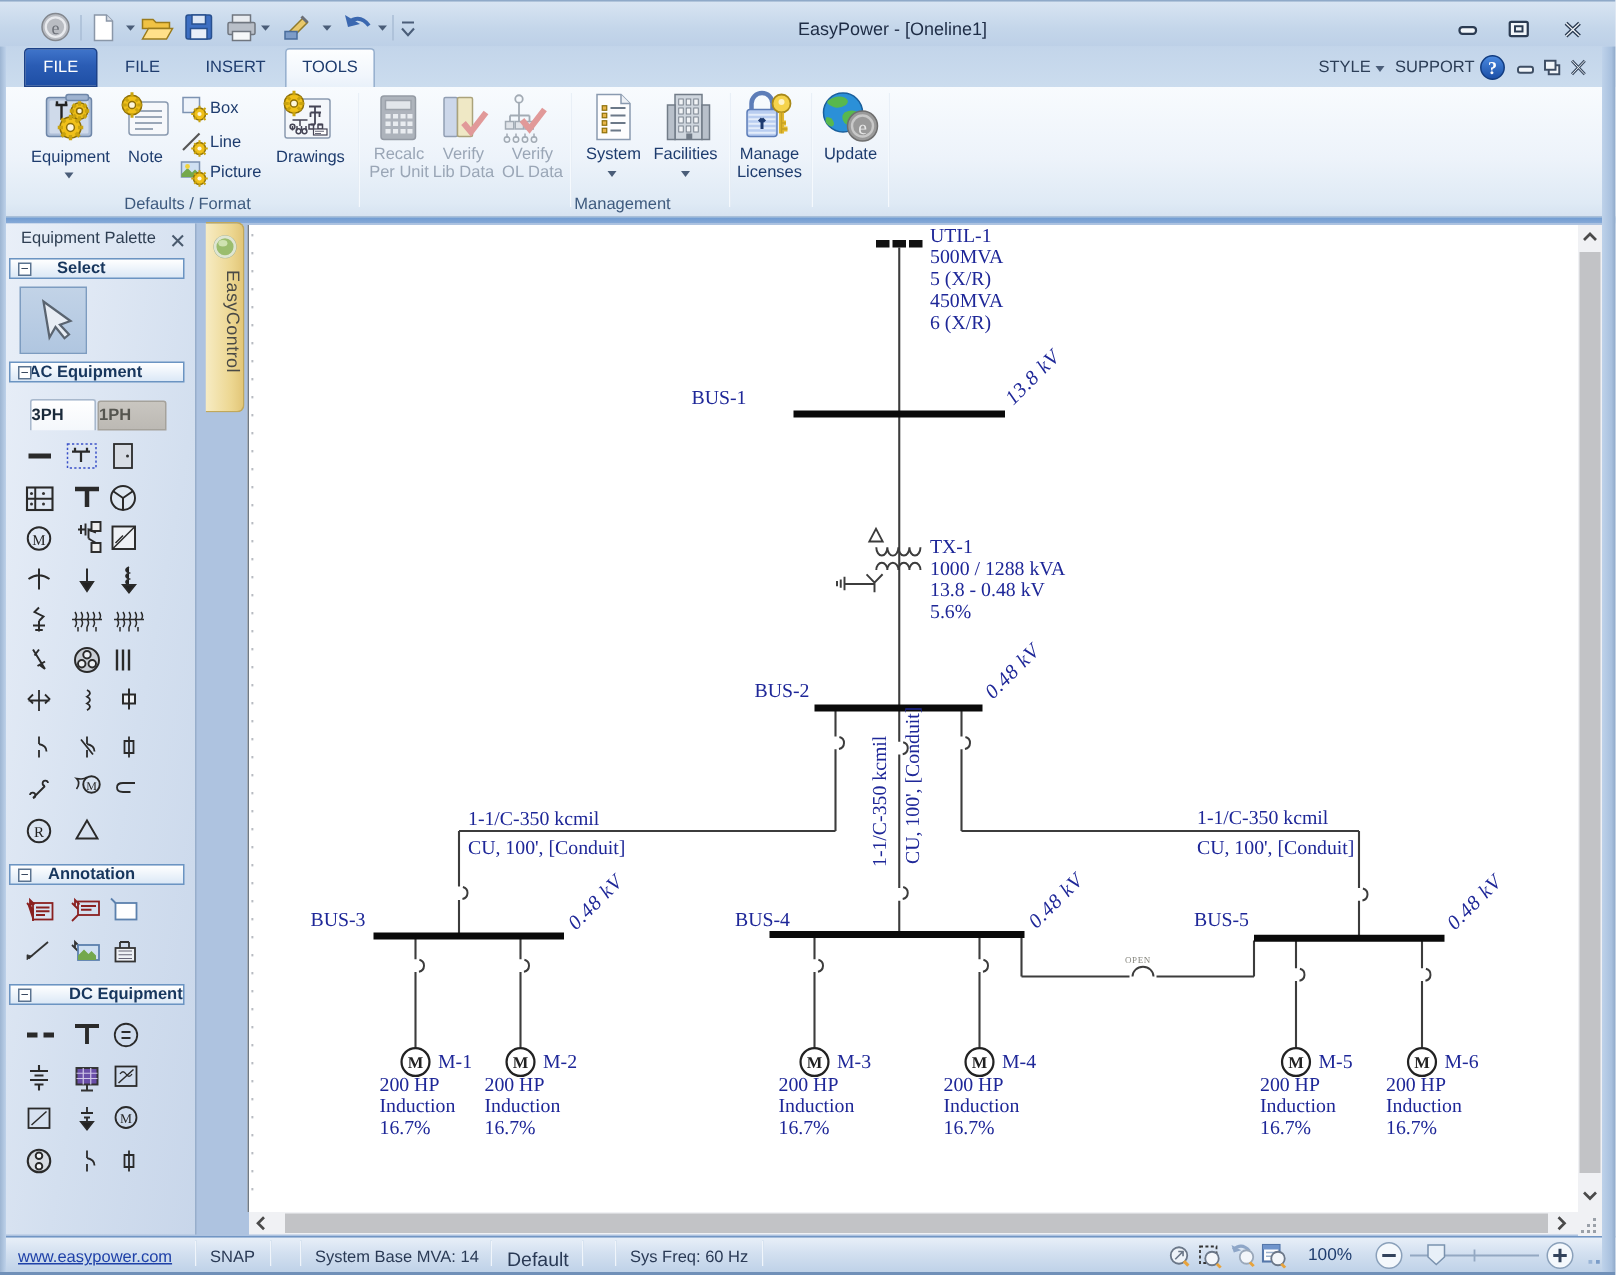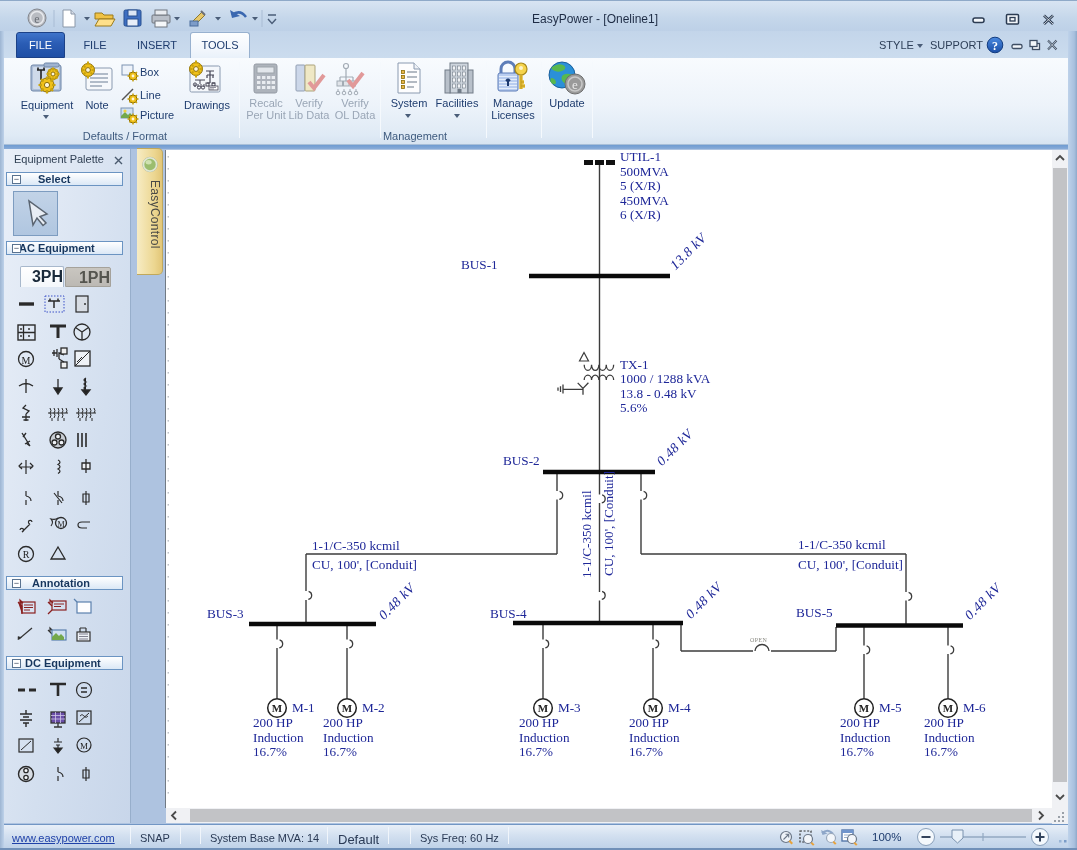--- a/index.html
+++ b/index.html
@@ -29,21 +29,21 @@
 
 #blueline{position:absolute;left:0;top:145px;width:1077px;height:4px;background:linear-gradient(#6f9bd1,#89abd8)}
 
 #mainbg{position:absolute;left:0;top:149px;width:1077px;height:675px;background:#aec3e0}
 #palette{position:absolute;left:4px;top:149px;width:127px;height:674px;
  background:linear-gradient(100deg,#e9eff8,#d3dfef 60%,#c8d6ea);border-right:1px solid #97aecb}
 .phead{position:absolute;left:6px;width:117px;height:14px;background:linear-gradient(#ffffff,#dbe8f6);
  border:1px solid #6b94c2;font-size:11px;font-weight:bold;color:#17365d;line-height:12px}
 .phead .minus{position:absolute;left:5px;top:2px;width:9px;height:9px;border:1px solid #5a7390;background:#fff;
  font-size:9px;line-height:7px;text-align:center;color:#33425a;font-weight:normal}
-.ptab{position:absolute;font-size:16px;font-weight:bold;text-align:right}
+.ptab{position:absolute;font-size:11px;font-weight:bold;text-align:left}
 #canvas{position:absolute;left:165px;top:150px;width:887px;height:658px;background:#fff;border-left:1px solid #717a84}
 
 #vscroll{position:absolute;left:1052px;top:150px;width:16px;height:658px;background:#f0f1f4}
 #hscroll{position:absolute;left:166px;top:808px;width:886px;height:15px;background:#f0f1f4}
 .thumb{position:absolute;background:#c2c3c6}
 
 #statusbar{position:absolute;left:0;top:824px;width:1077px;height:24px;
  background:linear-gradient(#e8eff8,#d3e0f0 45%,#bfd2e8);border-top:1px solid #7296c4}
 .ssep{position:absolute;top:3px;height:17px;width:1px;background:#9db8d6;border-right:1px solid #f0f5fb}
 #bottomedge{position:absolute;left:0;top:848px;width:1077px;height:2px;background:#7090b8}
@@ -331,21 +331,21 @@
   </svg>
 <div class="phead" style="top:172px"><span class="minus">−</span><span style="margin-left:31px">Select</span></div>
 <div class="abs" style="left:13px;top:191px;width:45px;height:45px;background:linear-gradient(#c2d3e7,#b0c6e0);border:1px solid #7d9cc0"></div>
 <svg class="abs" style="left:22px;top:199px" width="30" height="32" viewBox="0 0 30 32">
  <path d="M7,2 L11,26 L15,19 L21,26.5 L24,24 L18,17.5 L25,15 Z" fill="#e8edf4" stroke="#5a6470" stroke-width="1.5"></path>
 </svg>
 <div class="phead" style="top:241px"><span class="minus">−</span><span style="margin-left:12px">AC Equipment</span></div>
 <div class="ptab" style="left:20px;top:266px;width:44px;height:21px;background:linear-gradient(#ffffff,#f4f7fb);border:1px solid #a8b8cc;border-bottom:none;border-radius:2px 2px 0 0;line-height:20px;color:#1a2a3a">3PH</div>
 <div class="ptab" style="left:65px;top:267px;width:46px;height:20px;background:linear-gradient(#c9c6c0,#bcb9b4);border:1px solid #a5a29b;border-radius:2px 2px 0 0;line-height:19px;color:#55554f;font-weight:bold">1PH</div>
 <div class="phead" style="top:576px"><span class="minus">−</span><span style="margin-left:25px">Annotation</span></div>
-<div class="phead" style="top:656px"><span class="minus">−</span><span style="margin-left:18px">DC Equipment</span></div>
+<div class="phead" style="top:656px"><span class="minus">−</span><span style="margin-left:39px">DC Equipment</span></div>
 
 <svg class="abs" style="left:4px;top:286px" width="127px" height="537" viewBox="0 0 127 537">
  <g stroke="#2a2a2a" fill="none" stroke-width="1.3">
 
   <path d="M15,18 h15" stroke-width="3.4"></path>
   <rect x="41" y="10" width="19" height="16" fill="none" stroke="#3a50c8" stroke-width="1" stroke-dasharray="1.5,1.5"></rect>
   <path d="M44,15 h12 M50,15 v7 M46,12.5 v2.5 M54,12.5 v2.5" stroke-width="1.5"></path>
   <rect x="72" y="10" width="12" height="16" fill="#d8dde4" stroke-width="1.2"></rect>
       <circle cx="81" cy="18" r="1" fill="#333" stroke="none"></circle>
 

